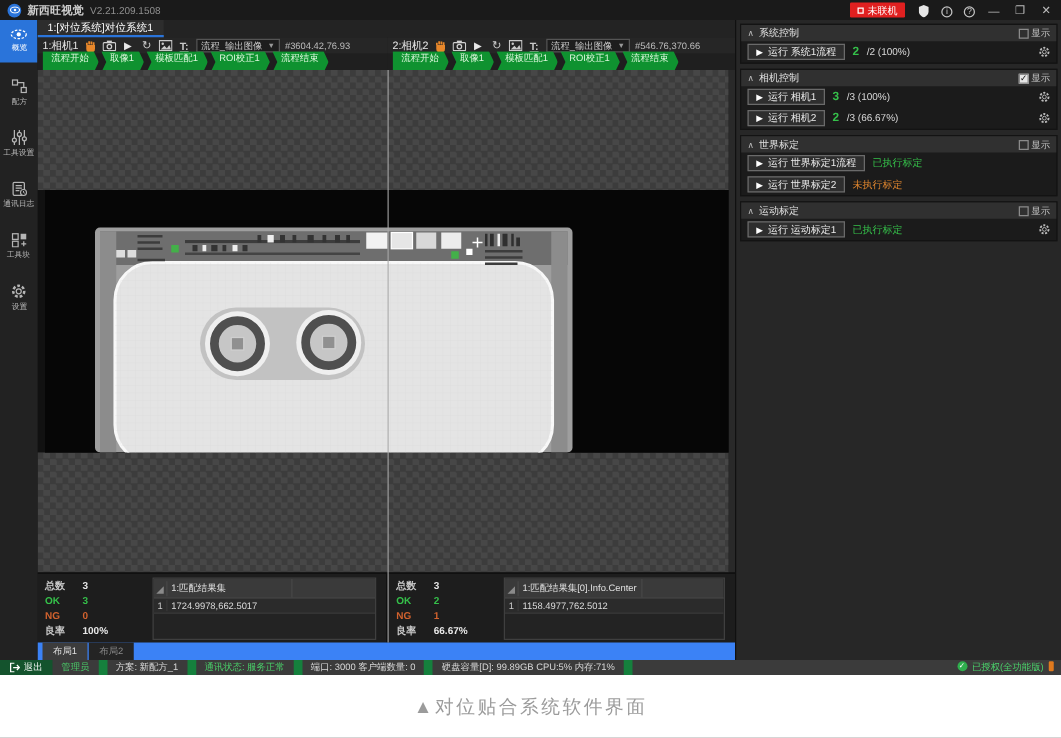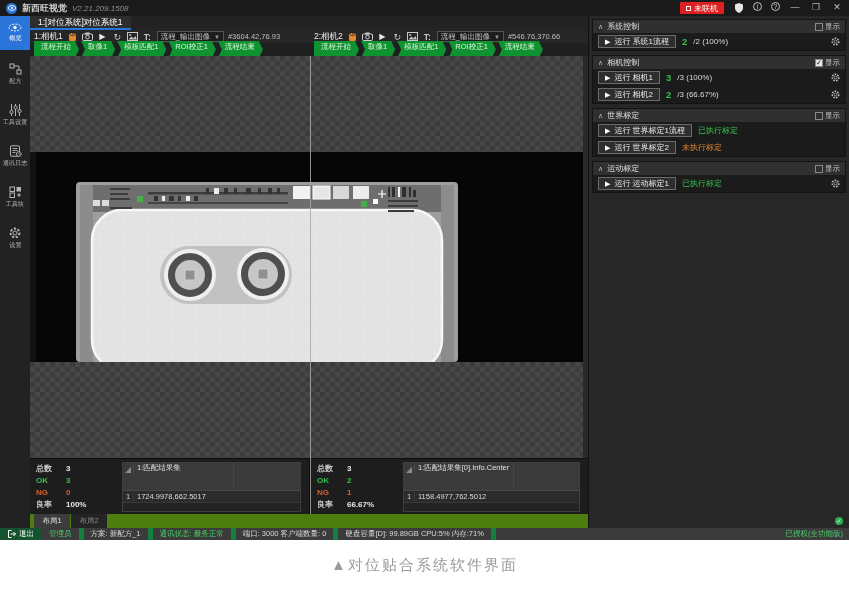--- a/index.html
+++ b/index.html
@@ -3,22 +3,22 @@
 <meta charset="utf-8">
 <style>
   * { box-sizing: border-box; margin: 0; padding: 0; }
   html,body { width: 849px; background:#fff; font-family:"Liberation Sans","DejaVu Sans",sans-serif; }
   .app { position:relative; width:849px; height:540px; background:#1e1e1e; overflow:hidden; color:#ccc; font-size:9px; }
 
   
   .titlebar { position:absolute; top:0; left:0; right:0; height:16px; background:#1a1a1a; display:flex; align-items:center; padding:0 6px; gap:5px; }
   .logo { width:11px; height:11px; border-radius:50%; background:#2a74da; display:flex; align-items:center; justify-content:center; flex:0 0 auto; }
   .appname { font-weight:bold; color:#cfcfcf; font-size:9px; }
-  .version { color:#8f8f8f; font-size:8px;font-style:italic; }
-  .tb-right { margin-left:auto; display:flex; align-items:flex-start; gap:9px; }
+  .version { color:#8f8f8f; font-size:8px; }
+  .tb-right { margin-left:auto; display:flex; align-items:flex-end; gap:9px; }
   .offline-btn { background:#e02020; color:#fff; font-size:8px; height:12px; padding:0 6px; display:flex; align-items:center; gap:3px; border-radius:1px; }
   .offline-sq { width:5px; height:5px; border:1px solid #fff; display:inline-block; }
   .circle-ico { width:9px; height:9px; border:1px solid #c4c4c4; border-radius:50%; font-size:7px; line-height:8px; text-align:center; color:#c4c4c4; }
   .winbtn { color:#bbb; font-size:9px; width:12px; text-align:center; }
 
   
   .sidebar { position:absolute; top:16px; left:0; width:30px; bottom:12px; background:#222; display:flex; flex-direction:column; align-items:stretch; }
   .sb-item { height:34px; margin-bottom:7px; display:flex; flex-direction:column; align-items:center; justify-content:center; gap:2px; color:#b5b5b5; }
   .sb-item.active { background:#2a74da; color:#fff; }
   .sb-label { font-size:6.5px; transform:scale(.95); white-space:nowrap; }
@@ -57,30 +57,30 @@
   .results { position:absolute; top:442px; left:0; right:0; height:56px; background:#1d1d1d; border-top:1px solid #0c0c0c; }
   .res-half { position:absolute; top:0; height:56px; }
   .rh1 { left:0; width:280px; border-right:1px solid #0c0c0c; } .rh2 { left:281px; width:277px; }
   .stats { position:absolute; left:6px; top:3px; width:86px; font-size:8px;font-weight:bold; }
   .stat-row { display:flex; height:12px; align-items:center; }
   .stat-label { width:30px; color:#c9c9c9; }
   .stat-val { color:#e8e8e8; }
   .stat-ok { color:#35c04a; } .stat-ng { color:#d2622e; }
   .reset-ico { position:absolute; left:168px; top:40px; width:10px; height:10px; border-radius:50%; background:#3a3a3a; color:#cfcfcf; font-size:7px; line-height:10px; text-align:center; }
   .res-table { position:absolute; left:92px; top:3px; right:8px; border:1px solid #3f3f3f; background:#232323; height:50px; overflow:hidden; }
-  .rt-header { display:flex; height:28px; background:#3a3a3a; border-bottom:1px solid #474747; }
+  .rt-header { display:flex; height:16px; background:#3a3a3a; border-bottom:1px solid #474747; align-items:center; }
   .rt-corner { width:11px; height:12px; position:relative; border-right:1px solid #474747; }
   .rt-corner::after { content:""; position:absolute; left:2px; bottom:2px; border-left:6px solid transparent; border-bottom:6px solid #8a8a8a; }
   .rt-htext { padding:0 3px; font-size:7.5px; color:#e0e0e0; flex:1; white-space:nowrap; overflow:hidden; }
   .rt-hcol2 { width:38%; border-left:1px solid #474747; height:100%; }
   .rt-row { display:flex; height:12px; background:#2b2b2b; border-bottom:1px solid #383838; align-items:center; }
   .rt-idx { width:11px; text-align:center; font-size:7.5px; color:#ccc; border-right:1px solid #383838; }
   .rt-val { padding:0 3px; font-size:7.5px; color:#dcdcdc; white-space:nowrap; }
 
-  .layout-tabs { position:absolute; top:498px; left:0; right:0; height:14px; background:#4d7c0f; display:flex; gap:1px; padding-left:4px;align-items:center; }
+  .layout-tabs { position:absolute; top:498px; left:0; right:0; height:14px; background:#3b82f6; display:flex; gap:1px; padding-left:4px;align-items:center; }
   .ltab { width:36px; height:14px; font-size:7.5px; display:flex; align-items:center; justify-content:center; }
   .ltab.active { background:#3c3c3c; color:#e0e0e0; }
   .ltab.idle { background:#242424; color:#8a8a8a; }
 
   
   .rightpanel { position:absolute; top:16px; left:588px; right:0; bottom:12px; background:#272727; border-left:1px solid #101010; }
   .rp-tabs { height:15px; display:flex; align-items:flex-end; gap:12px; padding:0 8px; }
   .rp-tab { font-size:8.5px; padding-bottom:1px; }
   .rp-tab.active { color:#fff; border-bottom:2px solid #2a74da; }
   .rp-tab.idle { color:#a8a8a8; }
@@ -96,23 +96,23 @@
   .run-btn { height:13px; border:1px solid #6a6a6a; background:#2e2e2e; color:#ececec; display:inline-flex; align-items:center; gap:4px; padding:0 6px; font-size:8px; white-space:nowrap; }
   .run-play { color:#fff; font-size:7px; }
   .cnt { color:#35c04a; font-weight:bold; font-size:9.5px; }
   .cnt-sfx { color:#d8d8d8; font-size:8px; }
   .st-green { color:#35c04a; font-size:8px; } .st-orange { color:#e0862e; font-size:8px; }
   .row-gear { margin-left:auto; }
 
   
   .statusbar { position:absolute; bottom:0; left:0; right:0; height:12px; background:#3b3b3b; display:flex; align-items:center; font-size:7.5px; color:#d8d8d8; }
   .exit-btn { background:#14532d; color:#fff; height:12px; display:flex; align-items:center; gap:3px; padding:0 8px; }
-  .sb-seg { padding:0 7px; border-right:5px solid #15803d; height:12px; display:flex; align-items:center; gap:3px; white-space:nowrap; }
+  .sb-seg { padding:0 7px; border-right:7px solid #15803d; height:12px; display:flex; align-items:center; gap:3px; white-space:nowrap; }
   .sb-green { color:#4ad06a; }
-  .sb-right { margin-left:auto; display:flex; align-items:flex-end; gap:4px; padding-right:6px;flex-direction:column; }
+  .sb-right { margin-left:auto; display:flex; align-items:flex-start; gap:4px; padding-right:6px; }
   .lic-check { width:8px; height:8px; border-radius:50%; background:#2fae4d; color:#fff; font-size:6px; line-height:8px; text-align:center; }
   .dongle { width:4px; height:8px; background:#e07a1e; border-radius:1px; }
 
   
   .caption-area { width:849px; height:50px; background:#fff; display:flex; align-items:center; justify-content:center; }
   .caption-text { color:#9b9b9b; font-size:15px; letter-spacing:2px; }
 
   svg { display:block; }
 </style>
 </head>

